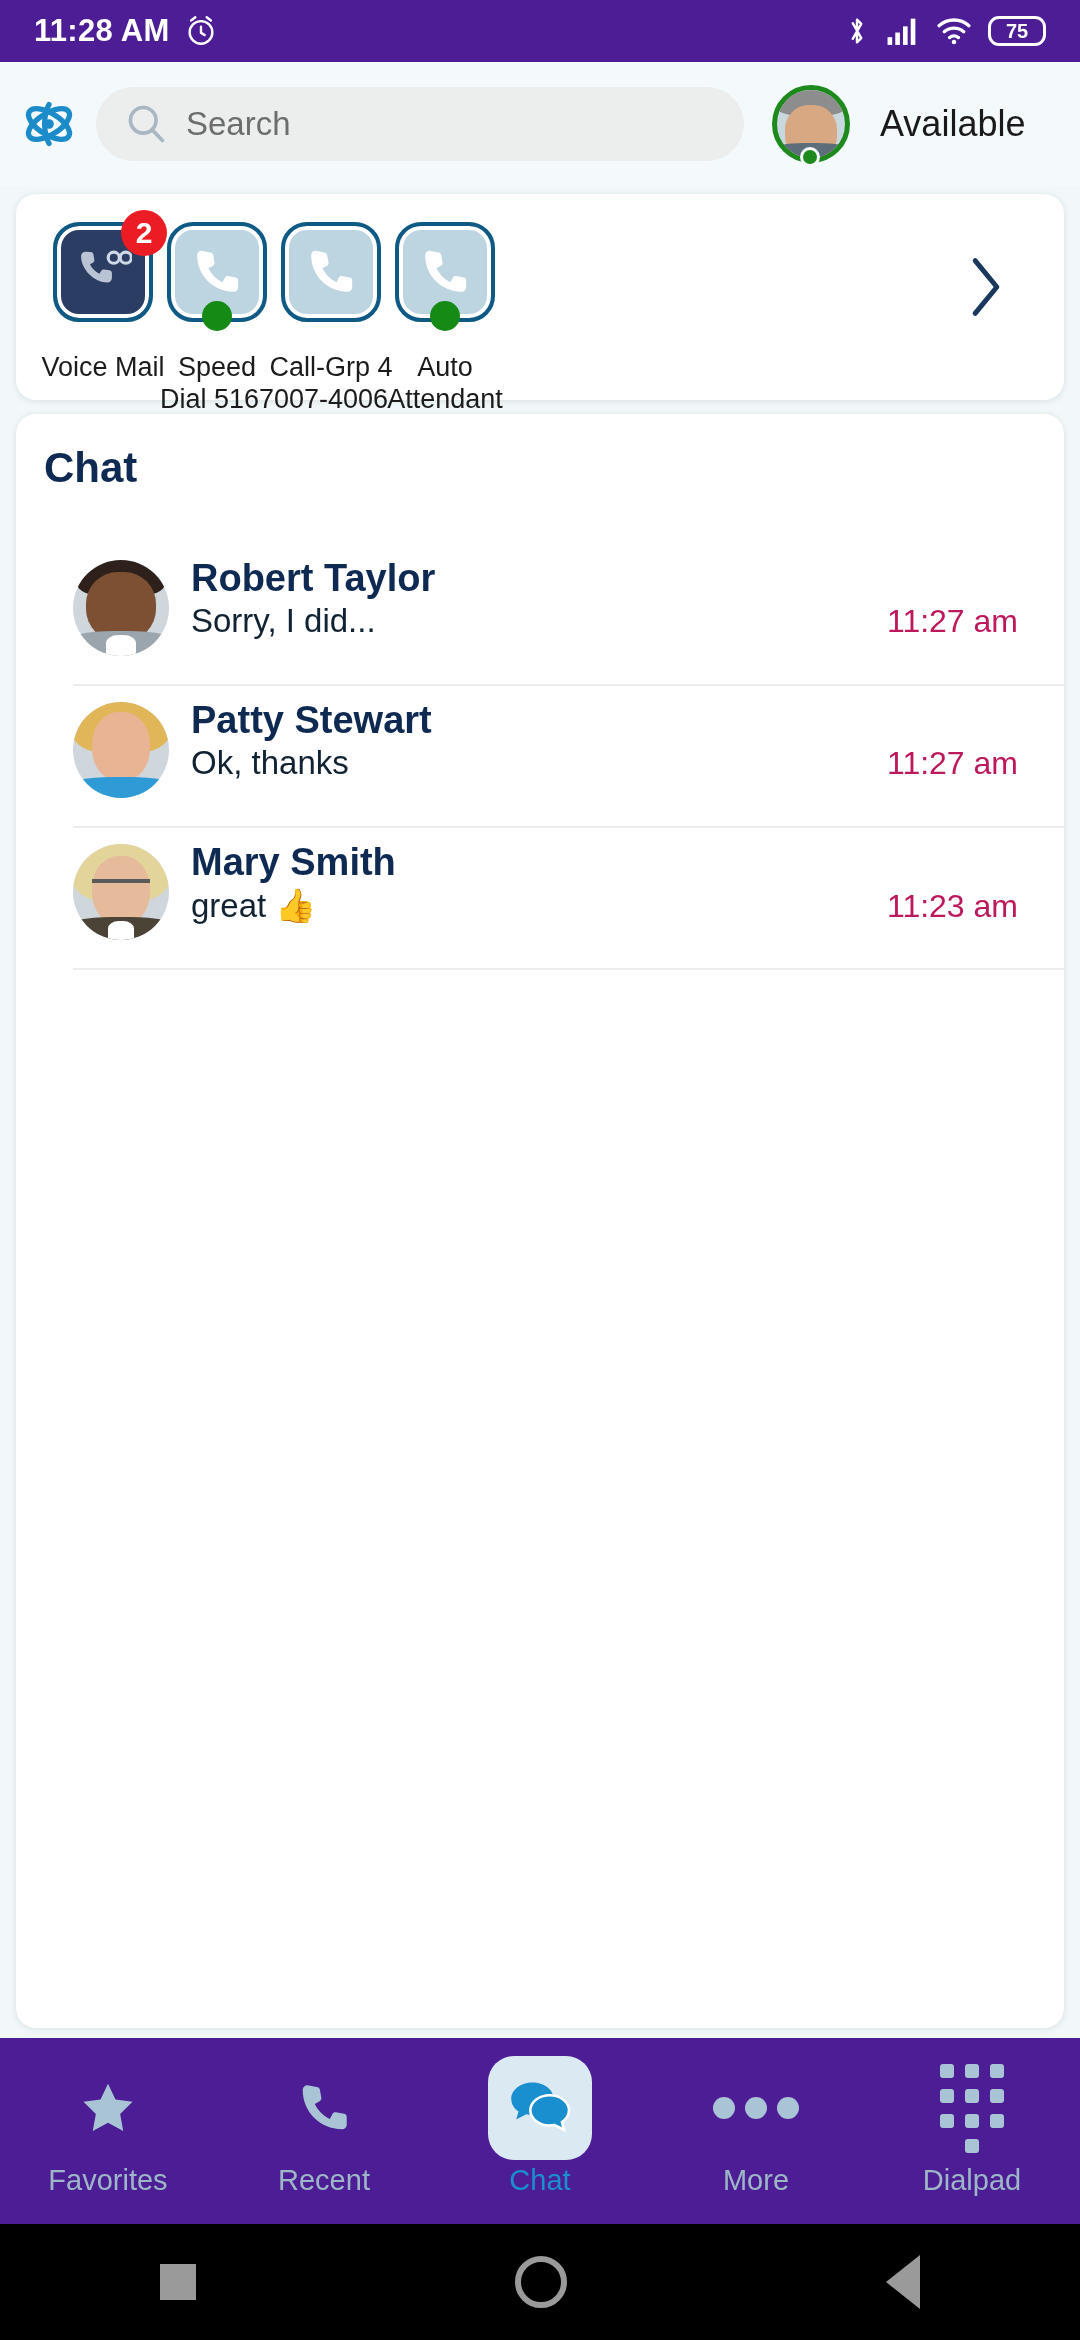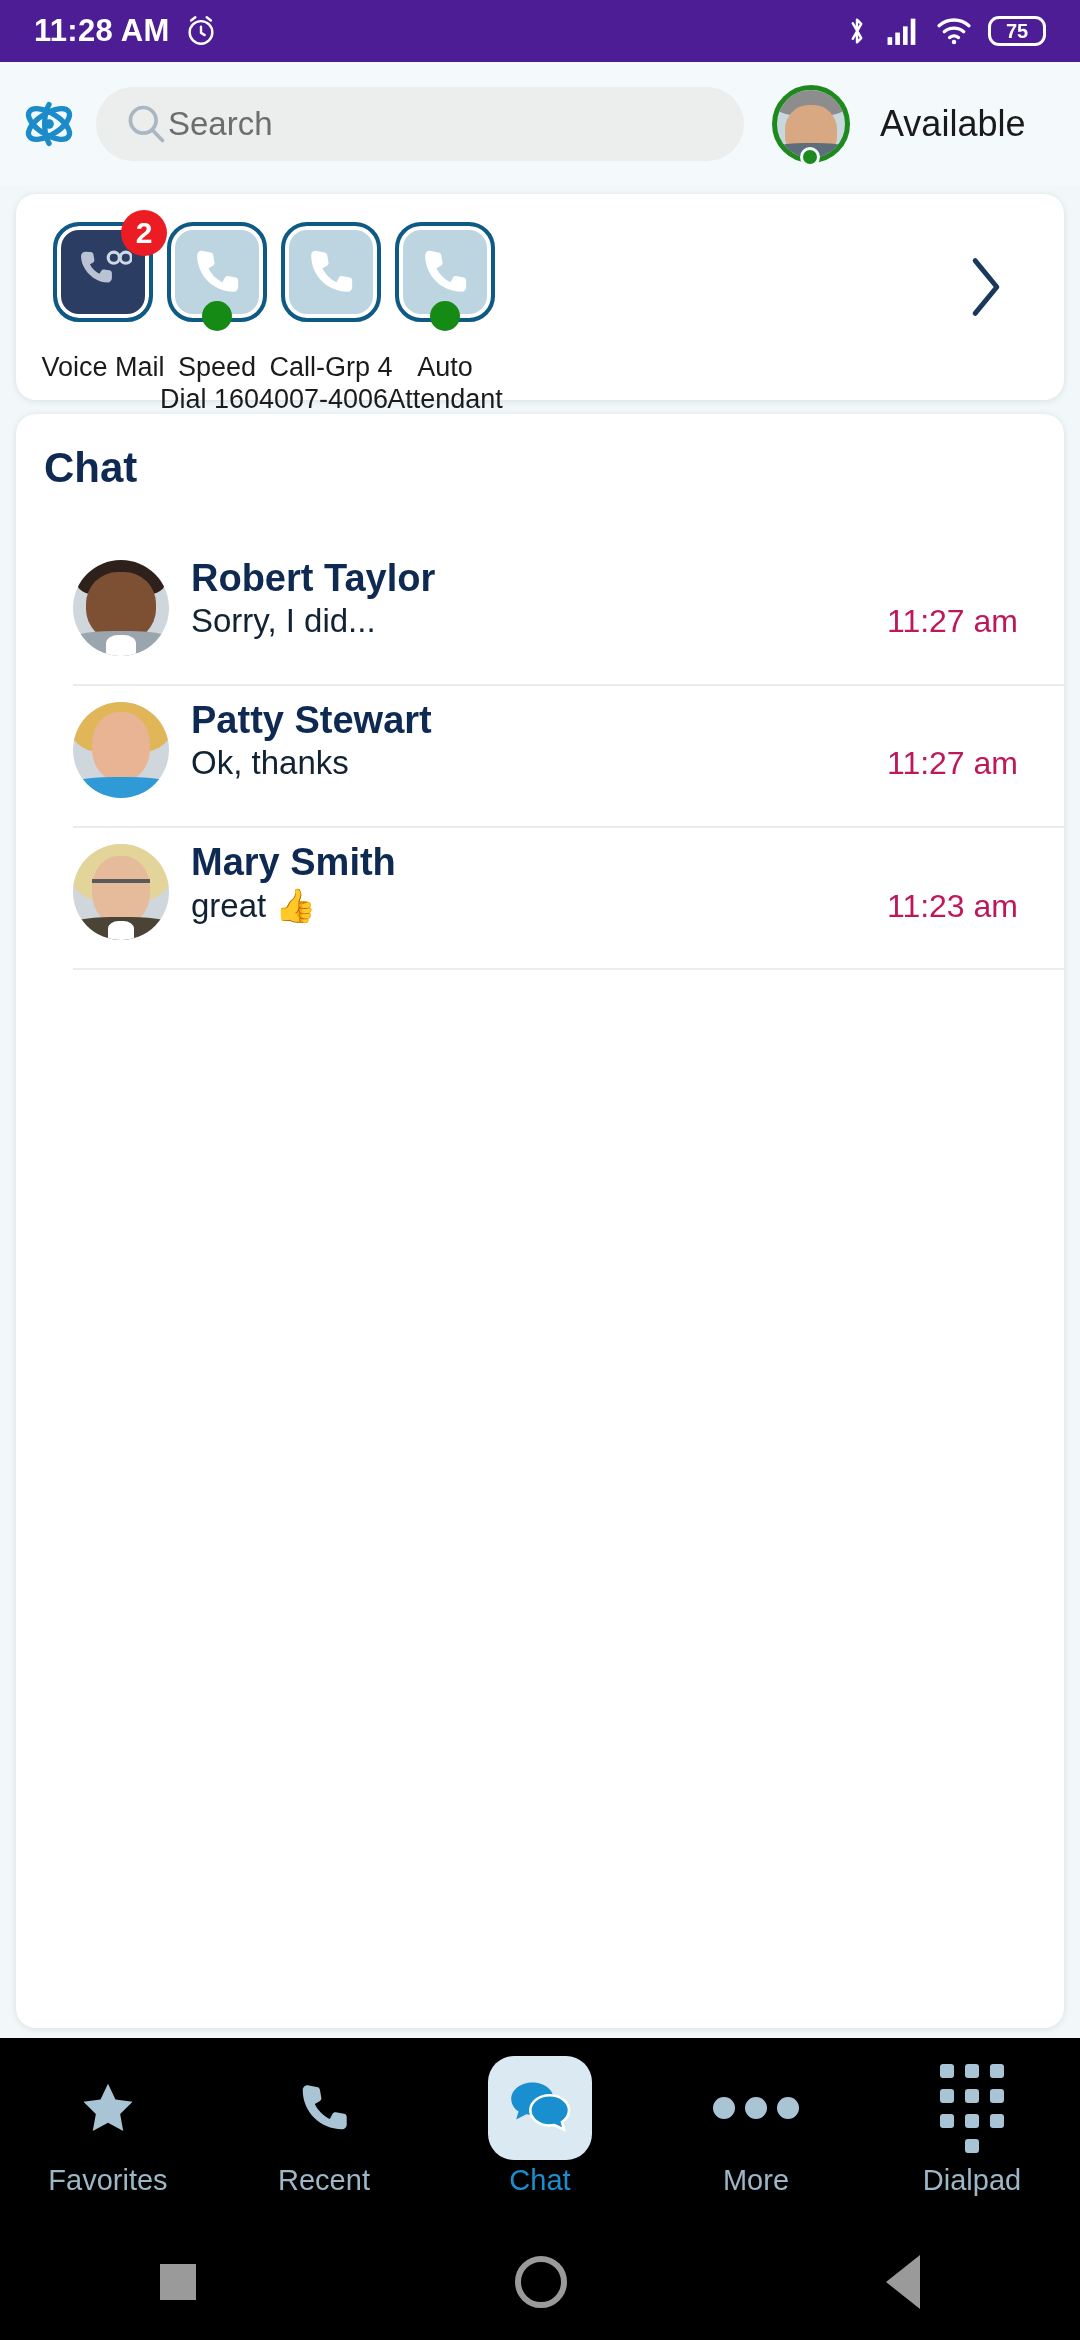--- a/index.html
+++ b/index.html
@@ -44,21 +44,21 @@
   .top-header {
     height: 124px; flex: 0 0 auto;
     background: #f4fafb;
     display: flex; align-items: center;
     padding: 0 26px 0 18px; gap: 16px;
   }
   .brand-logo { width: 62px; height: 62px; flex:0 0 auto; }
   .search-box {
     flex: 1 1 auto; height: 74px;
     background: #eceded; border-radius: 38px;
-    display: flex; align-items: center; gap: 0;
+    display: flex; align-items: center; gap: 18px;
     padding: 0 28px;
     max-width: 648px;
   }
   .search-placeholder { color: #6d6d6d; font-size: 33px; }
   .profile-wrap {
     position: relative; width: 78px; height: 78px; flex: 0 0 auto;
     margin-left: 12px;
   }
   .avatar-ring {
     width: 78px; height: 78px; border-radius: 50%;
@@ -186,21 +186,21 @@
 
   .av-c .hair { position:absolute; left:-2%; right:-2%; top:-6%; height:66%; background:#e3d49a; border-radius:48% 48% 36% 36%/60% 60% 40% 40%; }
   .av-c .skin { position:absolute; left:20%; right:20%; top:12%; bottom:16%; background:#e6bb9b; border-radius:46%; }
   .av-c .glasses { position:absolute; left:20%; right:20%; top:36%; height:12%; border-top:4px solid #5a5a5a; }
   .av-c .body { position:absolute; left:-8%; right:-8%; bottom:0; height:24%; background:#4a4336; border-radius:42% 42% 0 0; }
   .av-c .shirt { position:absolute; left:36%; right:36%; bottom:0; height:20%; background:#ffffff; border-radius:40% 40% 0 0; }
 
   
   .tab-bar {
     flex: 0 0 auto; height: 186px;
-    background: #000000;
+    background: #4c1d95;
     display: flex; align-items: flex-start;
     padding-top: 18px;
   }
   .tab {
     flex: 1 1 0; display: flex; flex-direction: column;
     align-items: center; gap: 4px;
   }
   .tab-icon-wrap {
     width: 104px; height: 104px;
     display: flex; align-items: center; justify-content: center;
@@ -318,21 +318,21 @@
 
       <div class="tile">
         <div class="tile-btn-wrap">
           <div class="tile-btn">
             <svg width="54" height="54" viewBox="0 0 24 24">
               <path d="M5.2 2.6c-1.2 0-2 .9-2 2 0 9 7.2 16.2 16.2 16.2 1.1 0 2-.8 2-2v-3.1c0-.7-.5-1.2-1.1-1.3l-3.4-.6c-.6-.1-1.1.2-1.4.7l-1.1 2c-2.7-1.3-4.9-3.5-6.2-6.2l2-1.1c.5-.3.8-.8.7-1.4l-.6-3.4c-.1-.6-.6-1.1-1.3-1.1z" fill="#ffffff"></path>
             </svg>
           </div>
           <div class="tile-presence"></div>
         </div>
-        <div class="tile-label"><span>Speed</span><br><span>Dial 1604</span></div>
+        <div class="tile-label"><span>Speed</span><br><span>Dial 5167</span></div>
       </div>
 
       <div class="tile">
         <div class="tile-btn-wrap">
           <div class="tile-btn">
             <svg width="54" height="54" viewBox="0 0 24 24">
               <path d="M5.2 2.6c-1.2 0-2 .9-2 2 0 9 7.2 16.2 16.2 16.2 1.1 0 2-.8 2-2v-3.1c0-.7-.5-1.2-1.1-1.3l-3.4-.6c-.6-.1-1.1.2-1.4.7l-1.1 2c-2.7-1.3-4.9-3.5-6.2-6.2l2-1.1c.5-.3.8-.8.7-1.4l-.6-3.4c-.1-.6-.6-1.1-1.3-1.1z" fill="#ffffff"></path>
             </svg>
           </div>
         </div>

